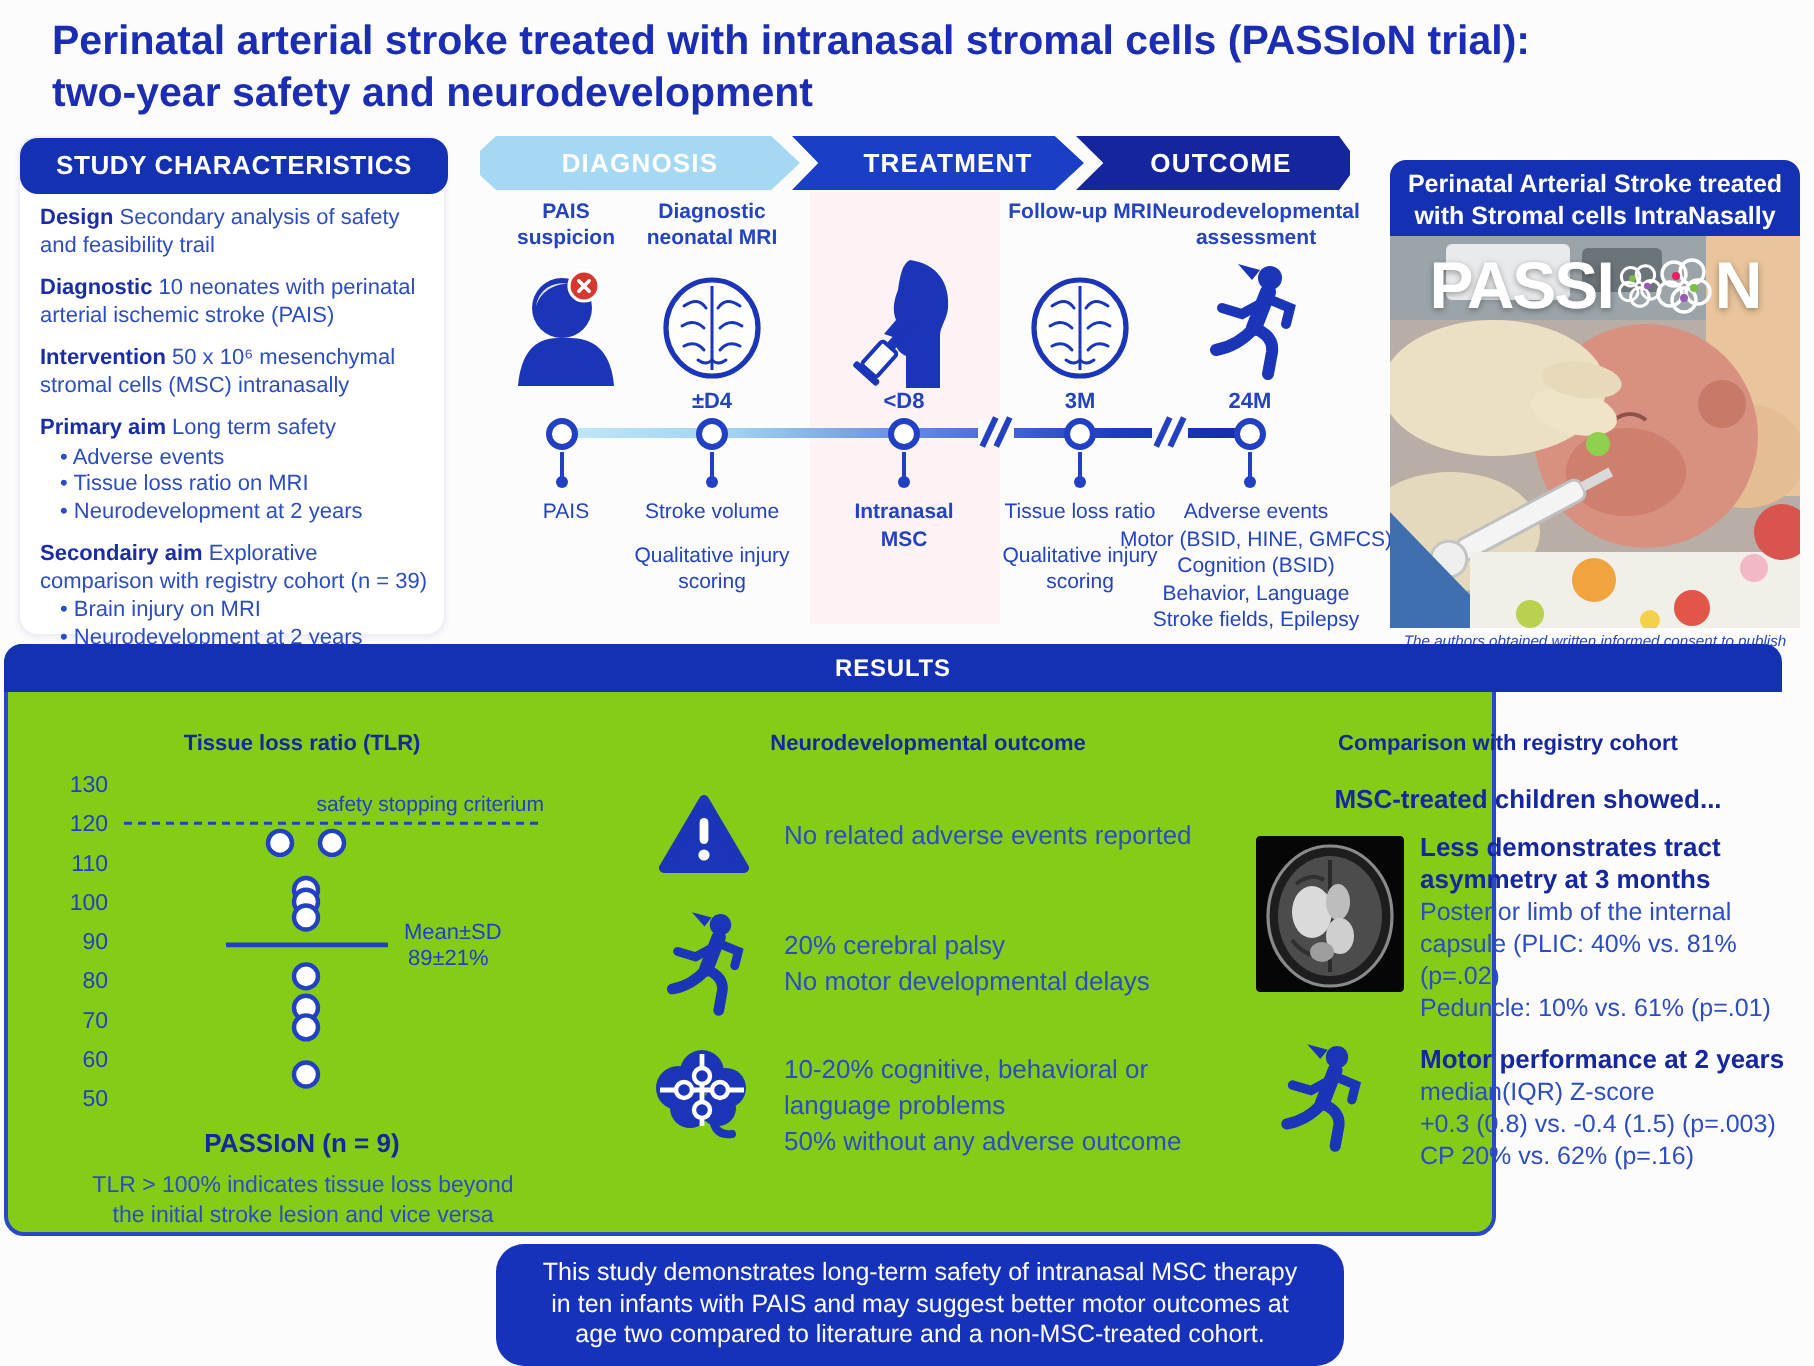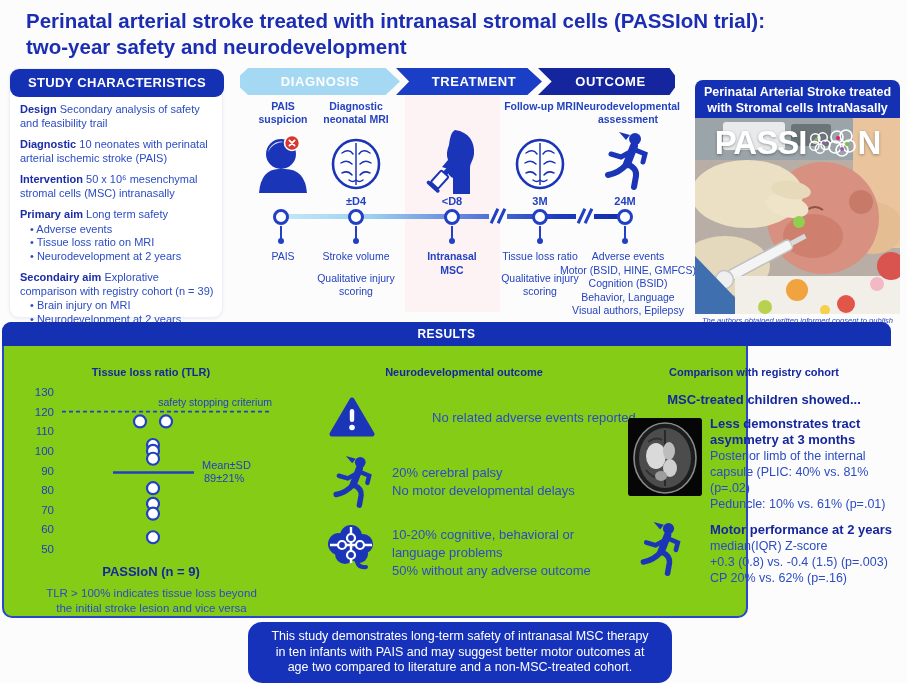--- a/index.html
+++ b/index.html
@@ -217,21 +217,21 @@
     <div>Tissue loss ratio</div>
     <div class="gap"></div>
     <div>Qualitative injury</div>
     <div>scoring</div>
   </div>
   <div class="flow-bottom" style="left:558px;top:250px;width:140px;">
     <div>Adverse events</div>
     <div>Motor (BSID, HINE, GMFCS)</div>
     <div>Cognition (BSID)</div>
     <div>Behavior, Language</div>
-    <div>Visual authors, Epilepsy</div>
+    <div>Stroke fields, Epilepsy</div>
   </div>
 
   <div class="passion-panel">
     <div class="passion-header">
       <div>Perinatal Arterial Stroke treated</div>
       <div>with Stromal cells IntraNasally</div>
     </div>
     <svg class="passion-photo" style="position:absolute;left:0;top:38px;" width="205" height="196" viewBox="0 0 205 196">
       <rect width="205" height="196" fill="#b9aea6"></rect>
       <rect x="0" y="0" width="205" height="42" fill="#9aa4a9"></rect>
@@ -326,21 +326,21 @@
       <div>TLR &gt; 100% indicates tissue loss beyond</div>
       <div>the initial stroke lesion and vice versa</div>
     </div>
 
     <div class="col-title" style="left:310px;top:42px;width:300px;">Neurodevelopmental outcome</div>
     <svg style="position:absolute;left:325px;top:72px;" width="46" height="42" viewBox="0 0 46 42">
       <path d="M23 4 L43 38 H3 Z" fill="#1b35b8" stroke="#1b35b8" stroke-width="5" stroke-linejoin="round"></path>
       <rect x="20.8" y="13" width="4.4" height="13" rx="2.2" fill="#fff"></rect>
       <circle cx="23" cy="31.5" r="2.8" fill="#fff"></circle>
     </svg>
-    <div class="res-item-text" style="left:388px;top:85px;margin-left:40px;">No related adverse events reported</div>
+    <div class="res-item-text" style="left:388px;top:85px;">No related adverse events reported</div>
 
     <svg style="position:absolute;left:325px;top:130px;" width="50" height="56" viewBox="0 0 56 60">
       <circle cx="35" cy="8" r="6" fill="#1b35b8"></circle>
       <path d="M30 4 L19 1 L26 9 Z" fill="#1b35b8"></path>
       <path d="M34 15 L27 33" stroke="#1b35b8" stroke-width="8" stroke-linecap="round"></path>
       <path d="M33 18 L45 23 L43 31" stroke="#1b35b8" stroke-width="5" stroke-linecap="round" fill="none"></path>
       <path d="M32 20 L21 26 L11 23" stroke="#1b35b8" stroke-width="5" stroke-linecap="round" fill="none"></path>
       <path d="M27 33 Q37 37 36 45 L34 56" stroke="#1b35b8" stroke-width="6" stroke-linecap="round" fill="none"></path>
       <path d="M27 33 Q19 42 8 44" stroke="#1b35b8" stroke-width="6" stroke-linecap="round" fill="none"></path>
     </svg>

